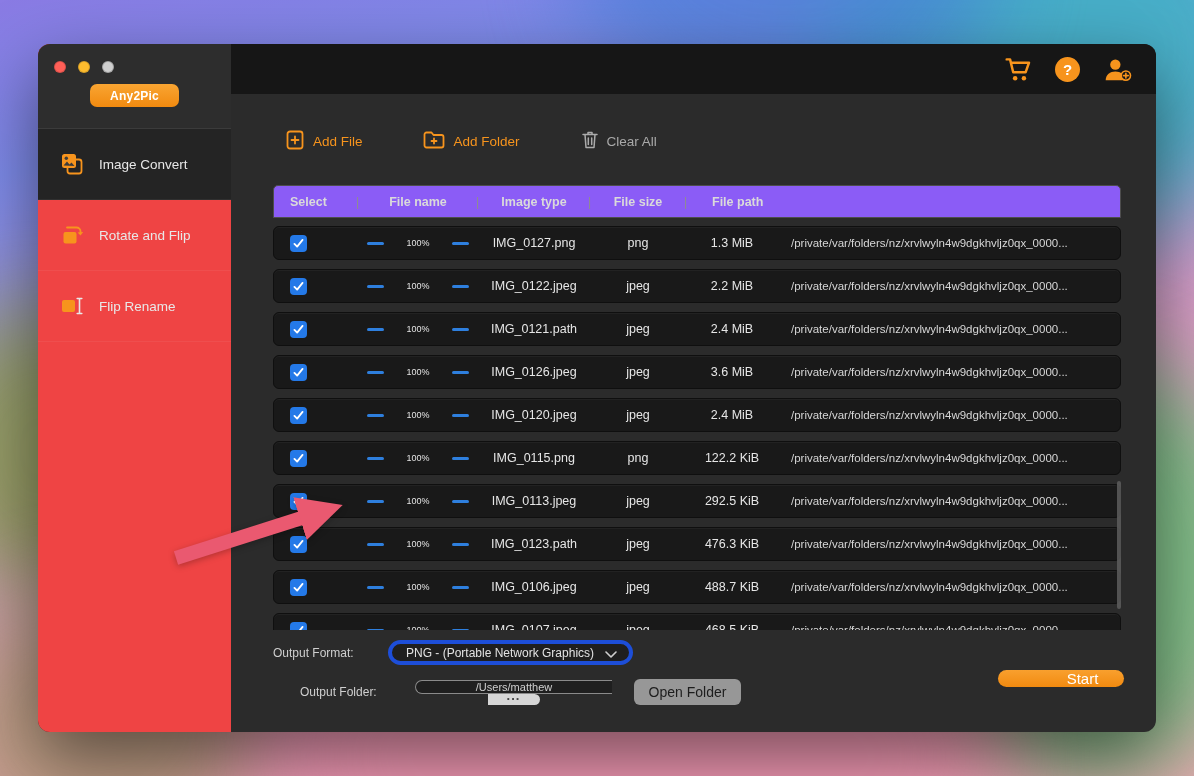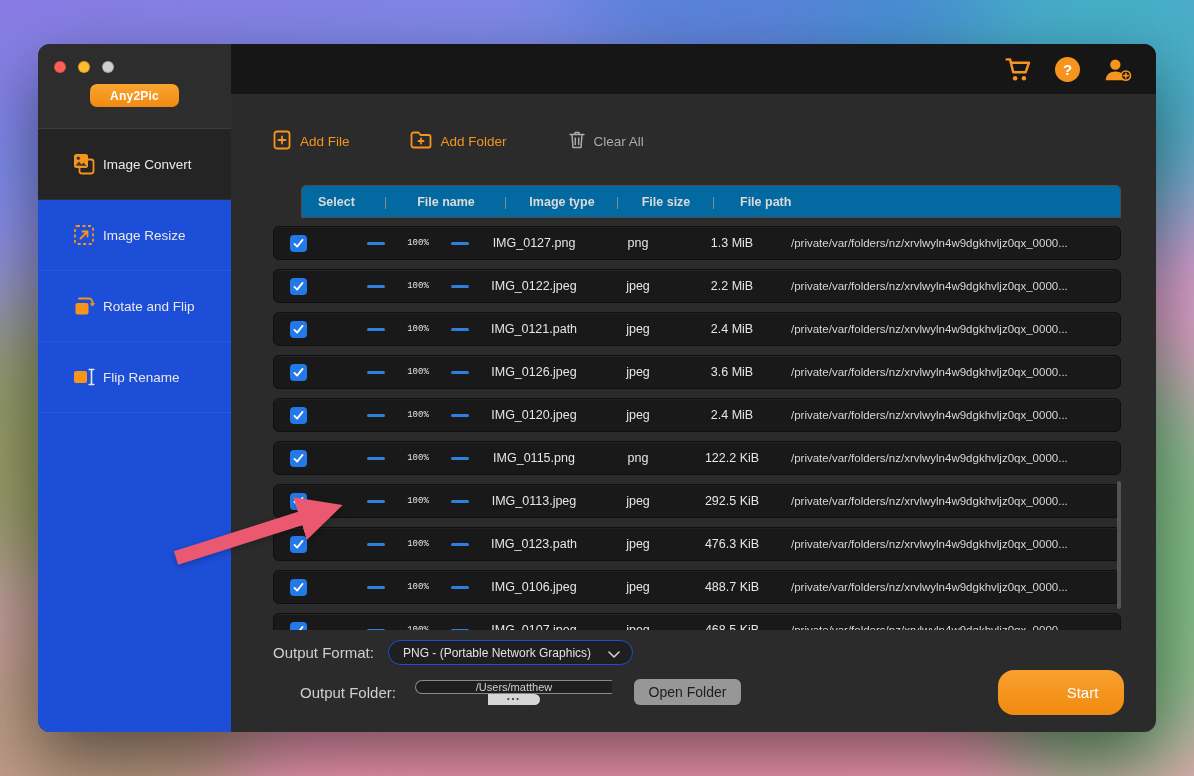--- a/index.html
+++ b/index.html
@@ -19,78 +19,78 @@
   .blob.blue-top{right:200px;top:-180px;width:420px;height:300px;background:#4a7fd8;opacity:.7;}
   .blob.green-right{right:-80px;bottom:-10px;width:360px;height:430px;background:#6cc47f;}
   .blob.olive{left:-90px;top:300px;width:260px;height:300px;background:#8f9c52;}
   .blob.tan{left:-70px;bottom:-90px;width:330px;height:280px;background:#b29a77;}
   .blob.pink-bottom{left:280px;bottom:-170px;width:720px;height:380px;background:#f59ab5;}
 
   
   .window{position:absolute;left:38px;top:44px;width:1118px;height:688px;border-radius:12px;overflow:hidden;background:#2b2b2b;box-shadow:0 28px 70px rgba(0,0,0,.5);}
 
   
-  .sidebar{position:absolute;left:0;top:0;width:193px;height:100%;background:#1d4ed8;}
+  .sidebar{position:absolute;left:0;top:0;width:193px;height:100%;background:#ef4444;}
   .sidebar-header{position:relative;height:85px;background:#2d2d2d;border-bottom:1px solid rgba(255,255,255,.07);}
   .traffic{position:absolute;left:16px;top:17px;display:flex;gap:12px;}
   .tl{width:12px;height:12px;border-radius:50%;}
   .tl.red{background:#ff5f57;border:1px solid rgba(0,0,0,.15);}
   .tl.yellow{background:#febc2e;border:1px solid rgba(0,0,0,.15);}
   .tl.gray{background:#cfcfcf;border:1px solid rgba(0,0,0,.2);}
   .logo-badge{position:absolute;left:52px;top:40px;width:89px;height:23px;border-radius:7px;background:linear-gradient(180deg,#f9a532,#f18a10);color:#fff;font-size:12px;font-weight:bold;display:flex;align-items:center;justify-content:center;letter-spacing:.2px;}
-  .nav-item{height:71px;display:flex;align-items:center;gap:7px;padding-left:34px;border-bottom:1px solid rgba(255,255,255,.055);cursor:default;}
+  .nav-item{height:71px;display:flex;align-items:center;gap:15px;padding-left:22px;border-bottom:1px solid rgba(255,255,255,.055);cursor:default;}
   .nav-item.active{background:#242424;}
   .nav-icon{width:24px;height:24px;flex:0 0 auto;color:var(--accent);}
   .nav-label{color:#e8e8e8;font-size:13.5px;}
 
   
   .main{position:absolute;left:193px;top:0;width:925px;height:688px;}
   .topbar{position:absolute;left:0;top:0;width:100%;height:50px;background:#161616;}
   .topbar-icons{position:absolute;right:24px;top:0;height:50px;display:flex;align-items:center;gap:23px;}
   .tb-icon{color:var(--accent);display:flex;align-items:center;justify-content:center;cursor:pointer;}
   .help-circle{width:25px;height:25px;border-radius:50%;background:var(--accent);color:#fff;font-size:15px;font-weight:bold;display:flex;align-items:center;justify-content:center;}
 
   
   .toolbar{position:absolute;left:42px;top:82px;height:30px;display:flex;align-items:center;}
   .tool-btn{display:flex;align-items:center;gap:9px;font-size:13.5px;cursor:pointer;}
   .tool-btn.orange{color:var(--accent);}
   .tool-btn.gray{color:#a9a9a9;}
-  .tool-btn.add-file{margin-right:60px;}
+  .tool-btn.add-file{margin-right:60px;margin-left:13px;}
   .tool-btn.add-folder{margin-right:62px;}
 
   
   .table{position:absolute;left:42px;top:141px;width:848px;height:445px;overflow:hidden;}
   .thead,.trow{display:grid;grid-template-columns:84px 120px 112px 96px 92px 1fr;align-items:center;}
-  .thead{height:33px;background:#0369a1;border:1px solid #4d4d4d;border-radius:5px 5px 0 0;margin-bottom:8px;margin-left:28px;}
+  .thead{height:33px;background:#8b5cf6;border:1px solid #4d4d4d;border-radius:5px 5px 0 0;margin-bottom:8px;}
   .th{position:relative;display:flex;align-items:center;justify-content:center;font-size:12.5px;font-weight:bold;color:#dadada;height:100%;}
   .th + .th::before{content:"|";position:absolute;left:-2px;color:#8f8f8f;font-weight:normal;font-size:12px;}
   .th.c-select{justify-content:flex-start;padding-left:16px;}
   .th.c-path{justify-content:flex-start;padding-left:26px;text-align:center;}
   .trow{height:34px;background:#191919;border:1px solid #0f0f0f;border-radius:6px;margin-bottom:9px;box-shadow:inset 0 1px 0 rgba(255,255,255,.04);}
   .cell{display:flex;align-items:center;justify-content:center;color:#e6e6e6;font-size:12.5px;height:100%;overflow:hidden;}
   .cell.c-select{justify-content:flex-start;padding-left:16px;}
   .cell.c-path{justify-content:flex-start;padding-left:13px;padding-right:8px;font-size:11.5px;color:#d6d6d6;white-space:nowrap;}
   .checkbox{width:17px;height:17px;border-radius:4px;background:var(--blue);display:flex;align-items:center;justify-content:center;cursor:pointer;}
-  .progress{width:102px;display:flex;align-items:center;gap:22px;font-family:Liberation Mono, monospace;}
+  .progress{width:102px;display:flex;align-items:center;gap:22px;}
   .pline{flex:1;height:3px;border-radius:2px;background:var(--progress);}
   .plabel{font-size:9px;color:#e3e3e3;font-style:normal;line-height:1;}
   .scroll-thumb{position:absolute;right:0;top:296px;width:4px;height:128px;border-radius:2px;background:#5d5d5d;opacity:.85;}
 
   
   .footer-row{position:absolute;left:42px;display:flex;align-items:center;}
   .footer-row.format{top:596px;}
   .footer-row.folder{top:635px;margin-left:27px;}
-  .f-label{width:115px;color:#cfcfcf;font-size:15px;}
-  .select-pill{width:245px;height:25px;border-radius:13px;background:#1f1f1f;border:1px solid #1d4ed8;display:flex;align-items:center;justify-content:space-between;padding:0 12px 0 14px;cursor:pointer;}
+  .f-label{width:115px;color:#cfcfcf;font-size:12px;}
+  .select-pill{width:245px;height:25px;border-radius:13px;background:#1f1f1f;border:4px solid #1d4ed8;display:flex;align-items:center;justify-content:space-between;padding:0 12px 0 14px;cursor:pointer;}
   .select-pill .val{color:#e2e2e2;font-size:12px;}
   .folder-group{display:flex;align-items:center;height:25px;flex-direction:column;}
   .folder-input{width:197px;height:25px;border:1px solid #8a8a8a;border-right:none;border-radius:13px 0 0 13px;background:#1f1f1f;color:#cfcfcf;font-size:11px;text-align:center;outline:none;font-family:inherit;}
   .browse-btn{width:52px;height:25px;border:none;border-radius:0 13px 13px 0;background:#d6d6d6;color:#444;font-weight:bold;font-size:13px;letter-spacing:1px;cursor:pointer;display:flex;align-items:center;justify-content:center;line-height:0;padding-bottom:6px;}
   .open-folder-btn{margin-left:22px;width:107px;height:26px;border:none;border-radius:6px;background:#979797;color:#1d1d1d;font-size:14px;cursor:pointer;font-family:inherit;}
-  .start-btn{position:absolute;left:767px;top:626px;width:126px;height:45px;border:none;border-radius:16px;background:linear-gradient(180deg,#f9a02e,#f18a10);color:#fff;font-size:15px;cursor:pointer;font-family:inherit;padding-left:43px;}
+  .start-btn{position:absolute;left:767px;top:626px;width:126px;height:17px;border:none;border-radius:11px;background:linear-gradient(180deg,#f9a02e,#f18a10);color:#fff;font-size:15px;cursor:pointer;font-family:inherit;padding-left:43px;}
 
   
   .arrow-overlay{position:absolute;left:160px;top:478px;width:210px;height:100px;z-index:50;pointer-events:none;filter:drop-shadow(0 2px 3px rgba(0,0,0,.25));}
   .arrow-line{stroke:var(--arrow);}
   .arrow-head{fill:var(--arrow);}
 </style>
 </head>
 <body>
 
 <div class="desktop">
@@ -121,29 +121,20 @@
               <rect x="2" y="2" width="14" height="14" rx="2.5" fill="currentColor"></rect>
               <circle cx="6.3" cy="6.3" r="1.7" fill="#3c3c3c"></circle>
               <path d="M3.5 13.5l3.5-4 2.5 3 2-2 3 3.5z" fill="#3c3c3c"></path>
             </svg>
         </span>
         <span class="nav-label">Image Convert</span>
       </div>
       <div class="nav-item">
         <span class="nav-icon">
           <svg viewBox="0 0 24 24" width="24" height="24">
-              <rect x="3" y="3" width="18" height="18" rx="2" fill="none" stroke="currentColor" stroke-width="1.8" stroke-dasharray="3 2.5"></rect>
-              <path d="M8.5 15.5L15.5 8.5M15.5 8.5h-5M15.5 8.5v5" stroke="currentColor" stroke-width="1.8" fill="none" stroke-linecap="round"></path>
-            </svg>
-        </span>
-        <span class="nav-label">Image Resize</span>
-      </div>
-      <div class="nav-item">
-        <span class="nav-icon">
-          <svg viewBox="0 0 24 24" width="24" height="24">
               <rect x="3.5" y="9" width="13" height="11.5" rx="2" fill="currentColor"></rect>
               <path d="M7 4.5h9.5a4 4 0 0 1 4 4v1.5" fill="none" stroke="currentColor" stroke-width="1.8" stroke-linecap="round"></path>
               <path d="M23.2 9l-2.7 3.4-2.9-3z" fill="currentColor"></path>
             </svg>
         </span>
         <span class="nav-label">Rotate and Flip</span>
       </div>
       <div class="nav-item">
         <span class="nav-icon">
           <svg viewBox="0 0 24 24" width="24" height="24">

